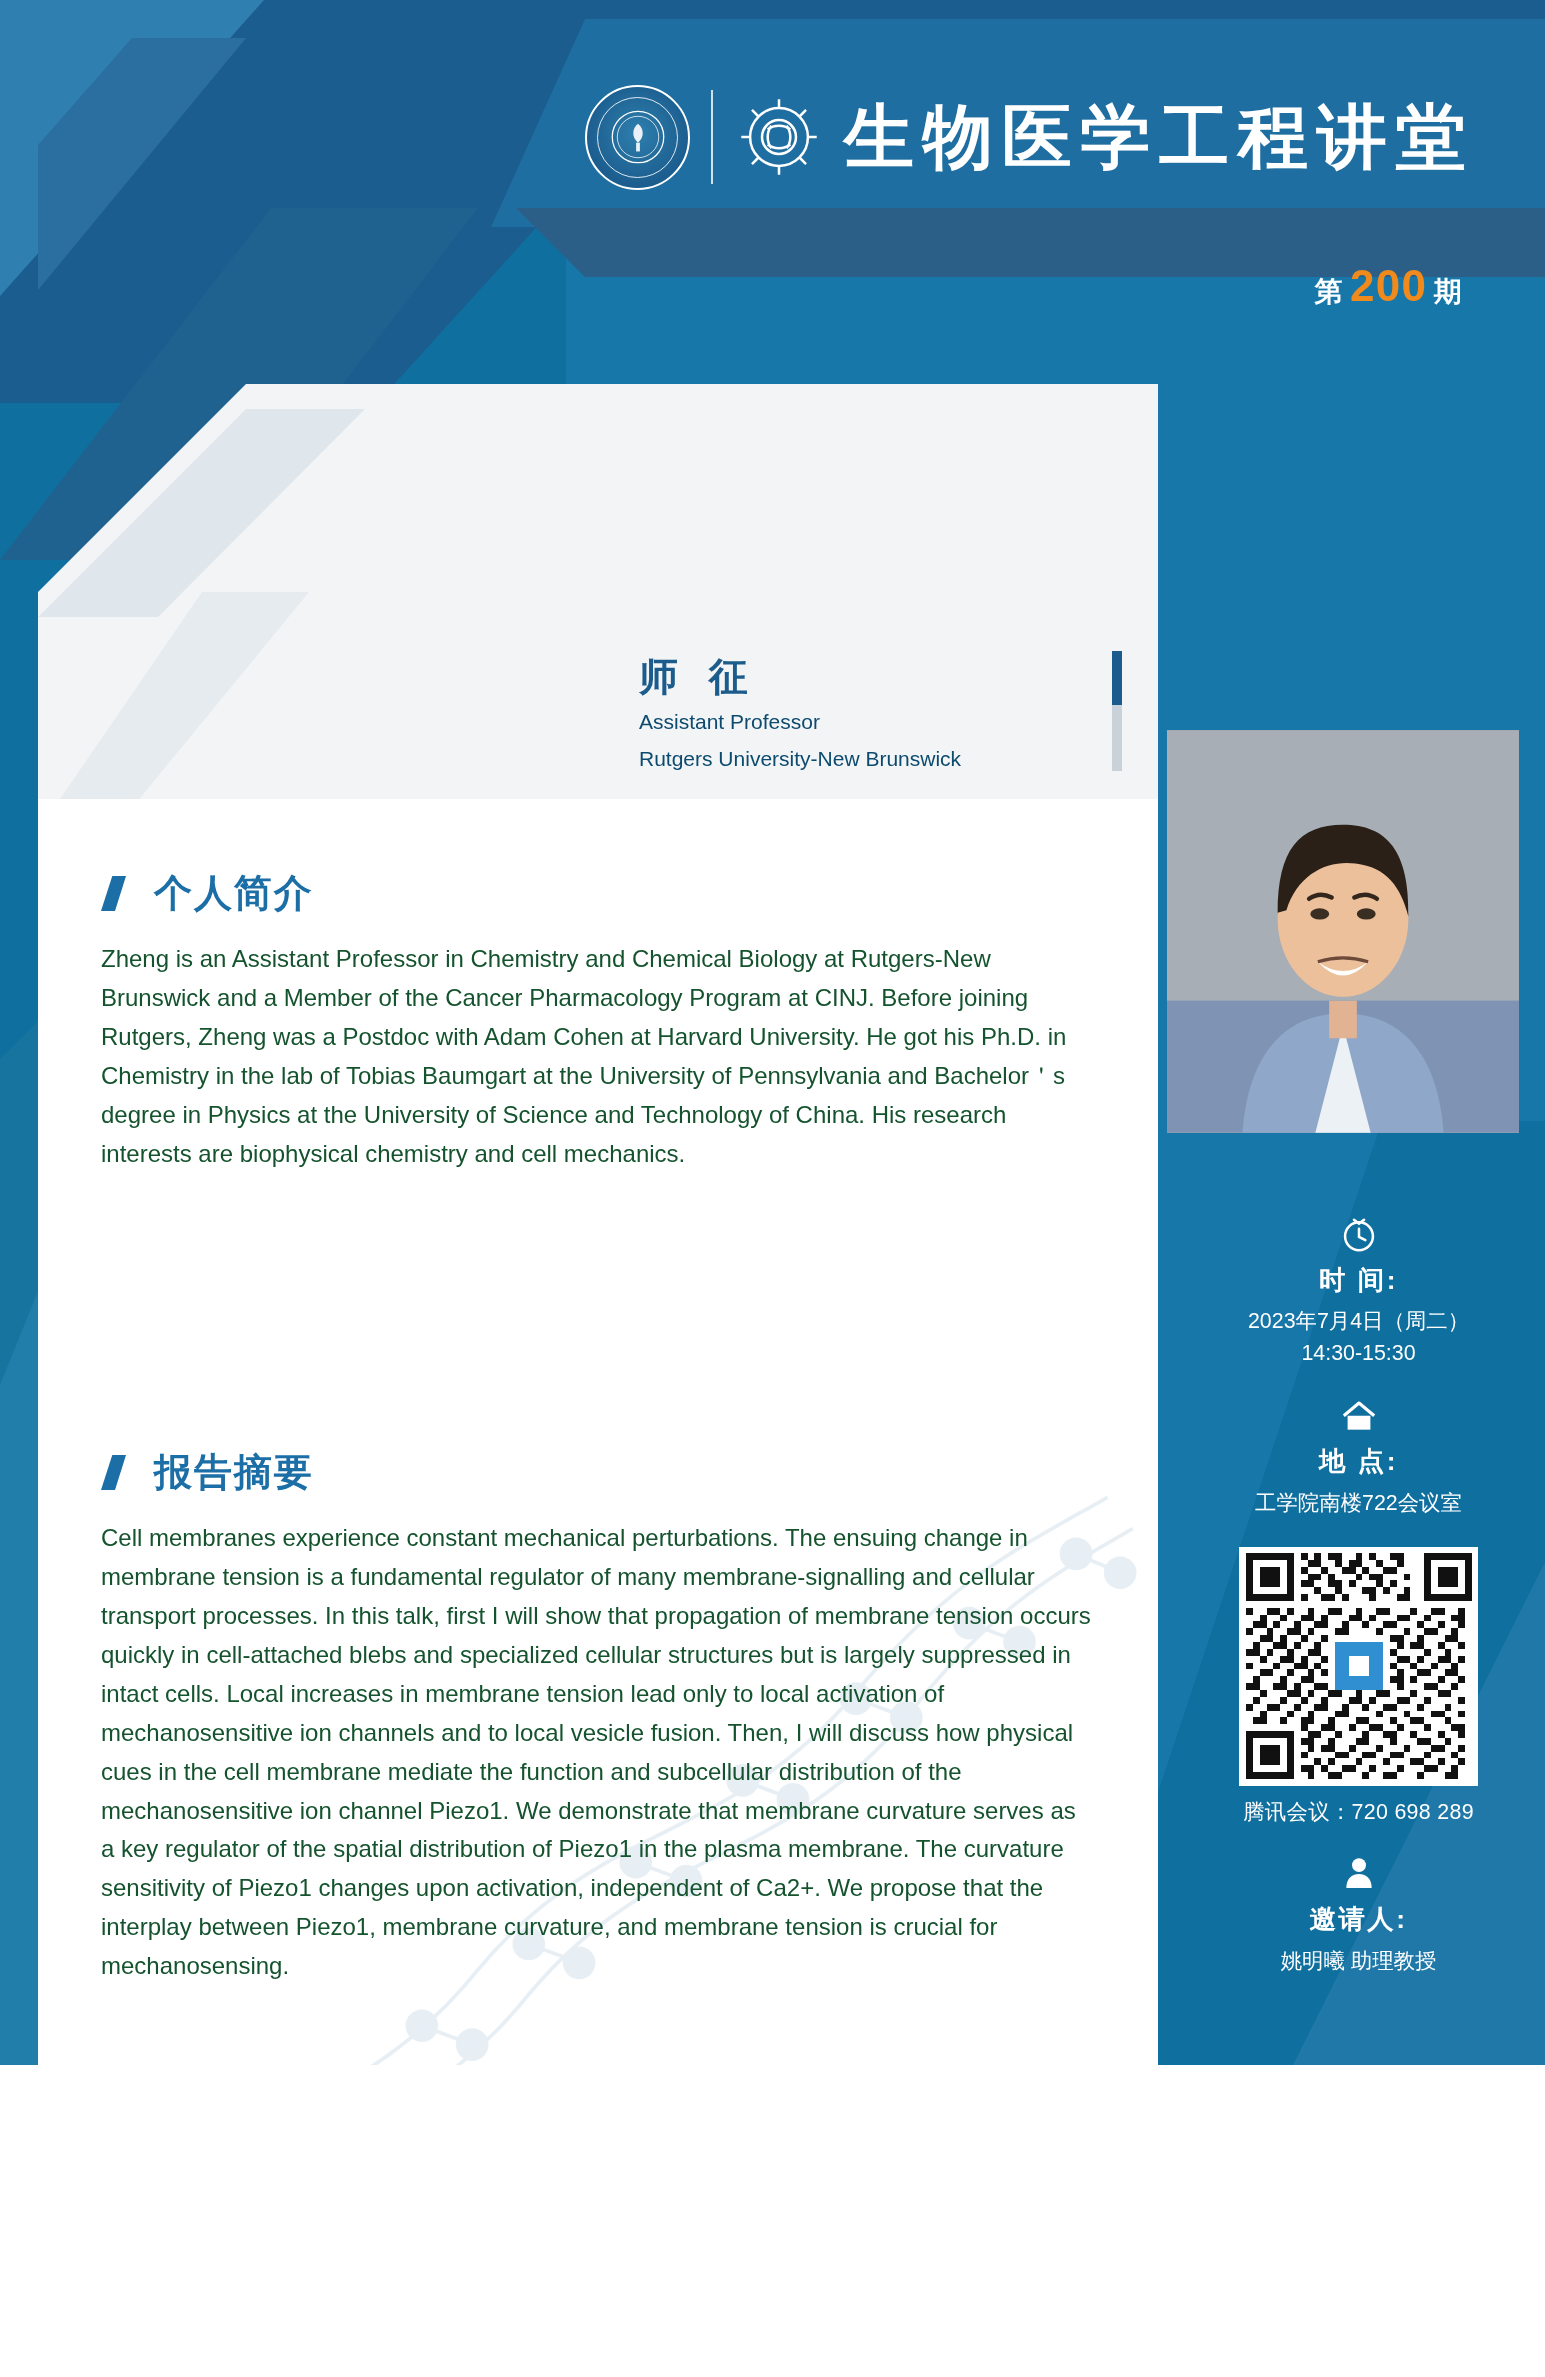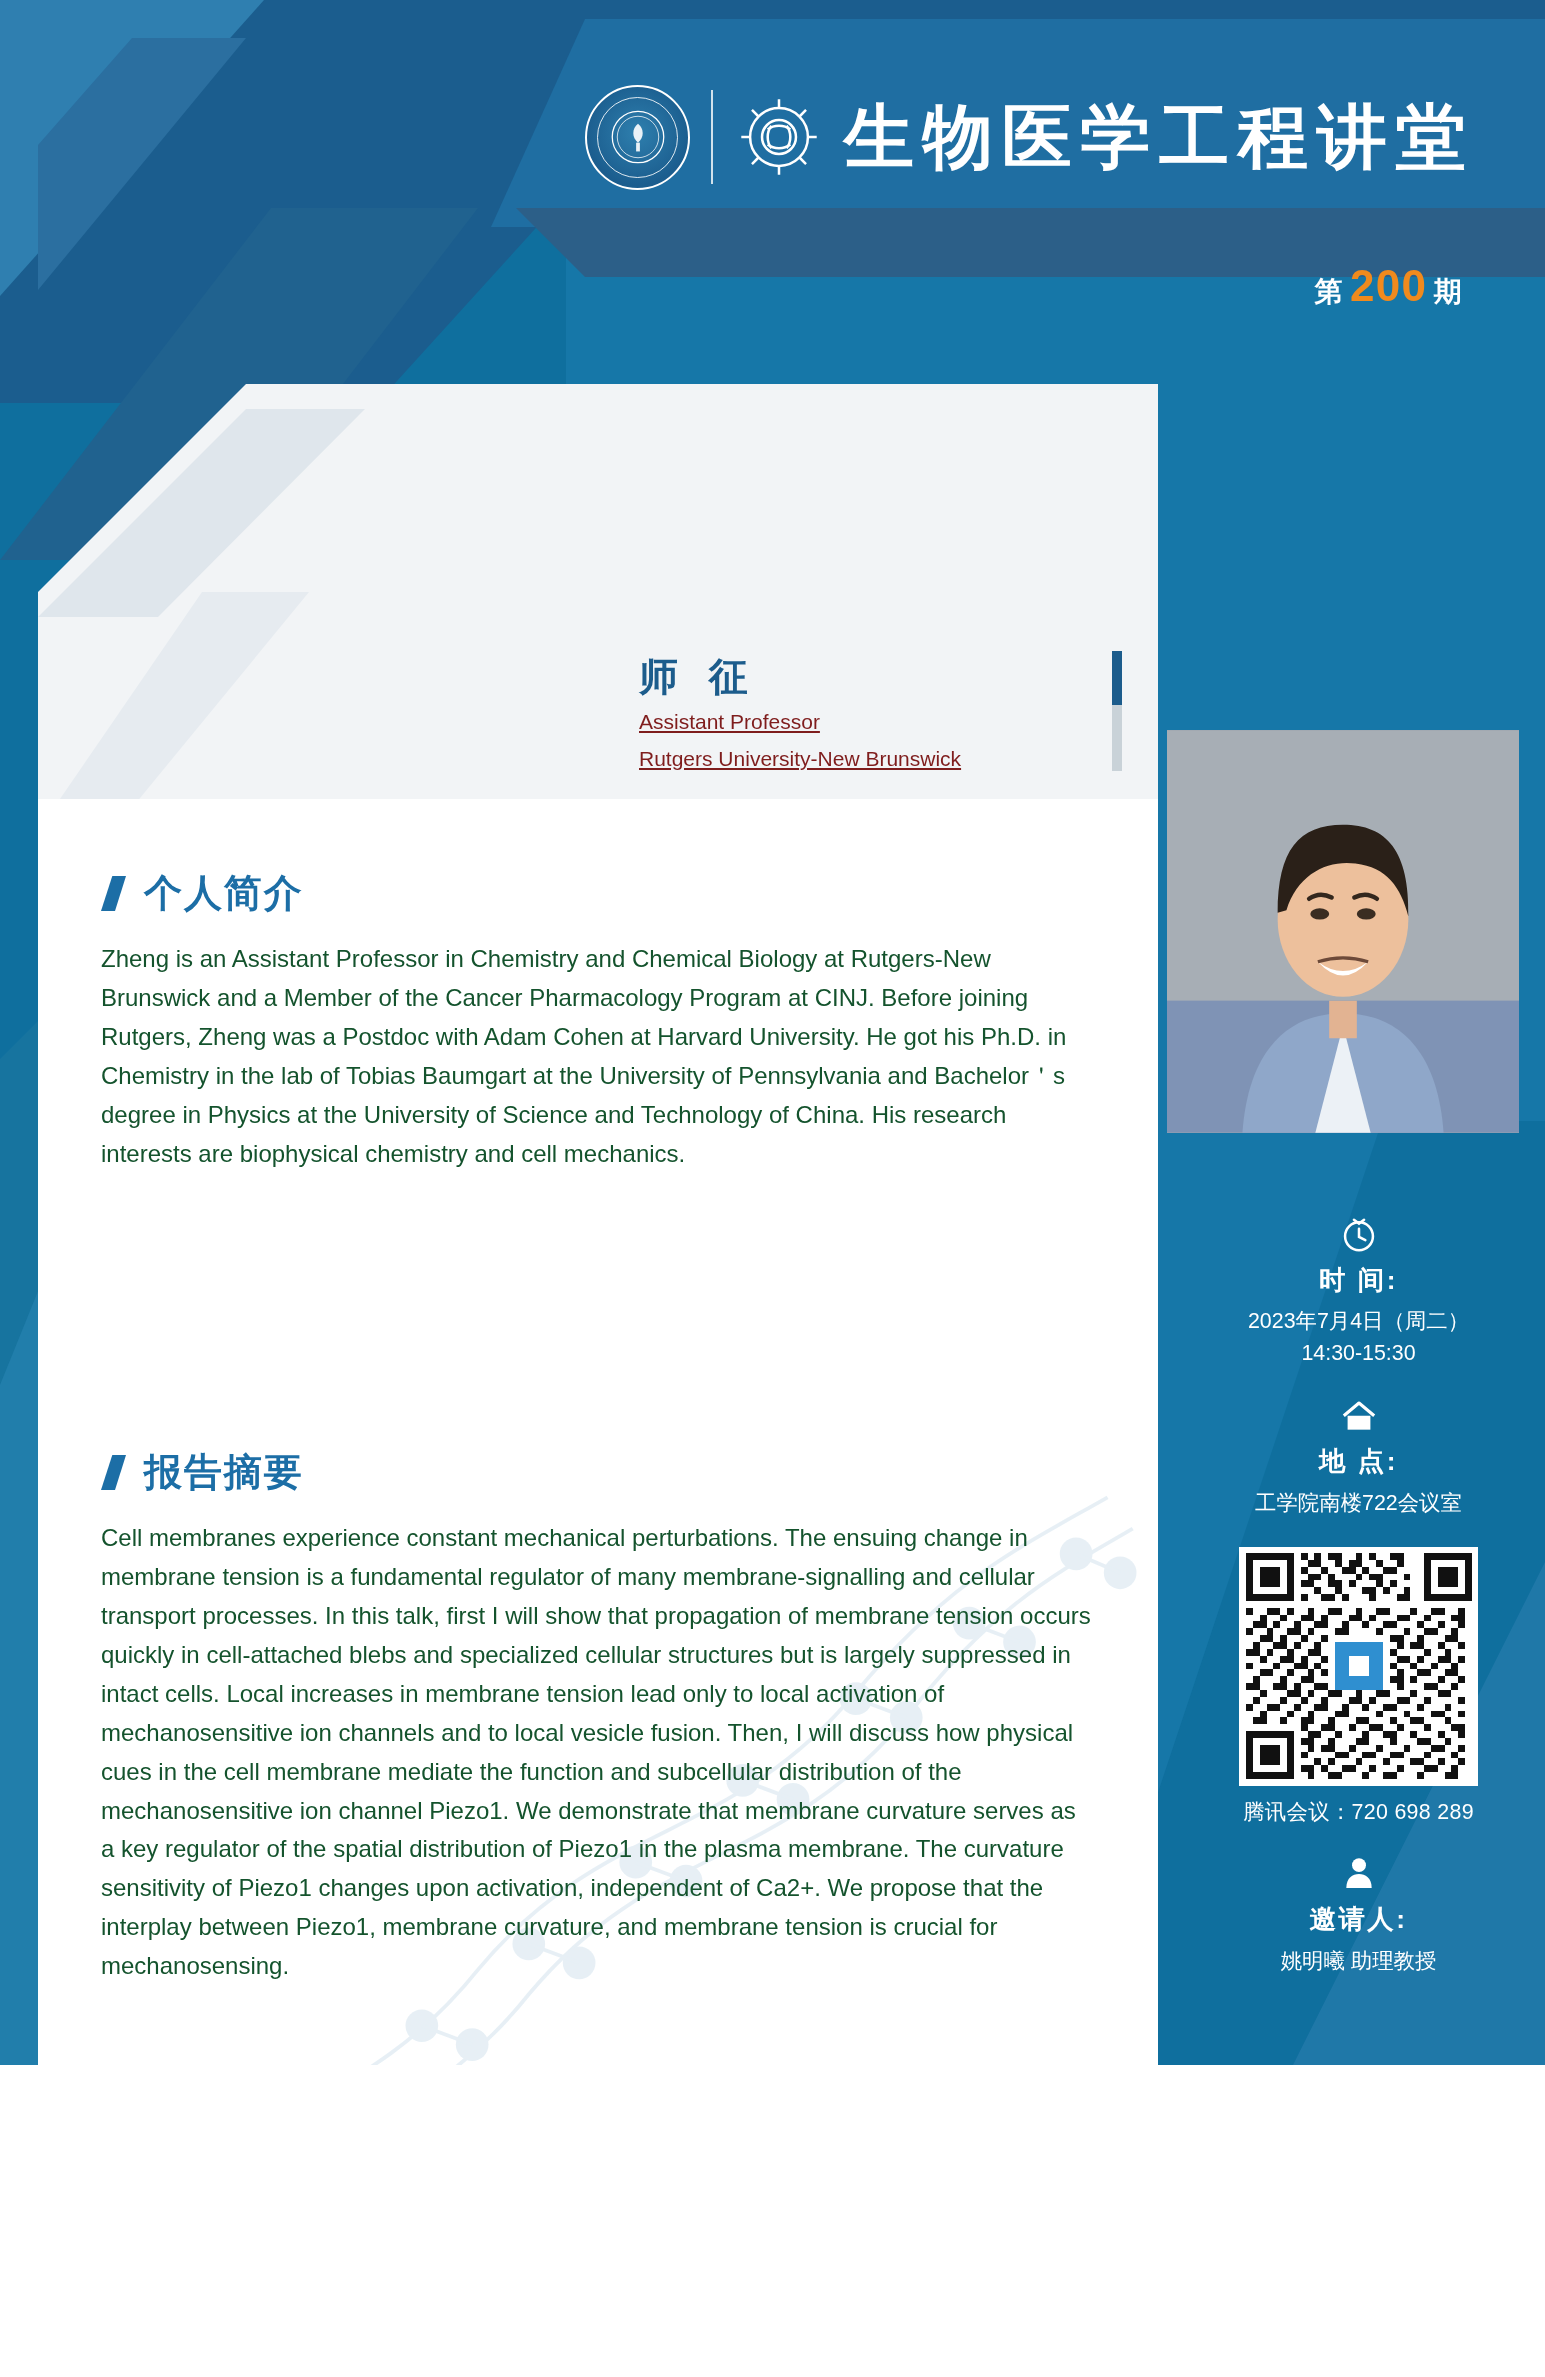--- a/index.html
+++ b/index.html
@@ -226,25 +226,24 @@
     text-align: left;
   }
   .speaker-name {
     color: #1c5c8c;
     font-size: 39px;
     font-weight: bold;
     letter-spacing: 10px;
     line-height: 1.2;
   }
   .speaker-role {
-    color: #7f1d1d;
+    color: #0c4a6e;
     font-size: 21px;
     margin-top: 6.3px;
     line-height: 1.45;
-    text-decoration: underline;
   }
   .speaker-bar {
     position: absolute;
     right: 423px; top: 651px;
     width: 10px; height: 120px;
     background: linear-gradient(180deg, #1c5c8c 0%, #1c5c8c 45%, #c9d2d8 45%, #c9d2d8 100%);
   }
 
   
   .photo {
@@ -258,21 +257,21 @@
 
   
   .section {
     position: absolute;
     left: 101px;
     width: 1044px;
   }
   .sec-head {
     display: flex;
     align-items: center;
-    gap: 18px;
+    gap: 28px;
   }
   .sec-flag {
     width: 25px; height: 35px;
     background: #1c6ea6;
     clip-path: polygon(11.3px 0, 25px 0, 14px 35px, 0 35px);
     flex: none;
   }
   .sec-title {
     color: #1c6ea6;
     font-size: 38px;

